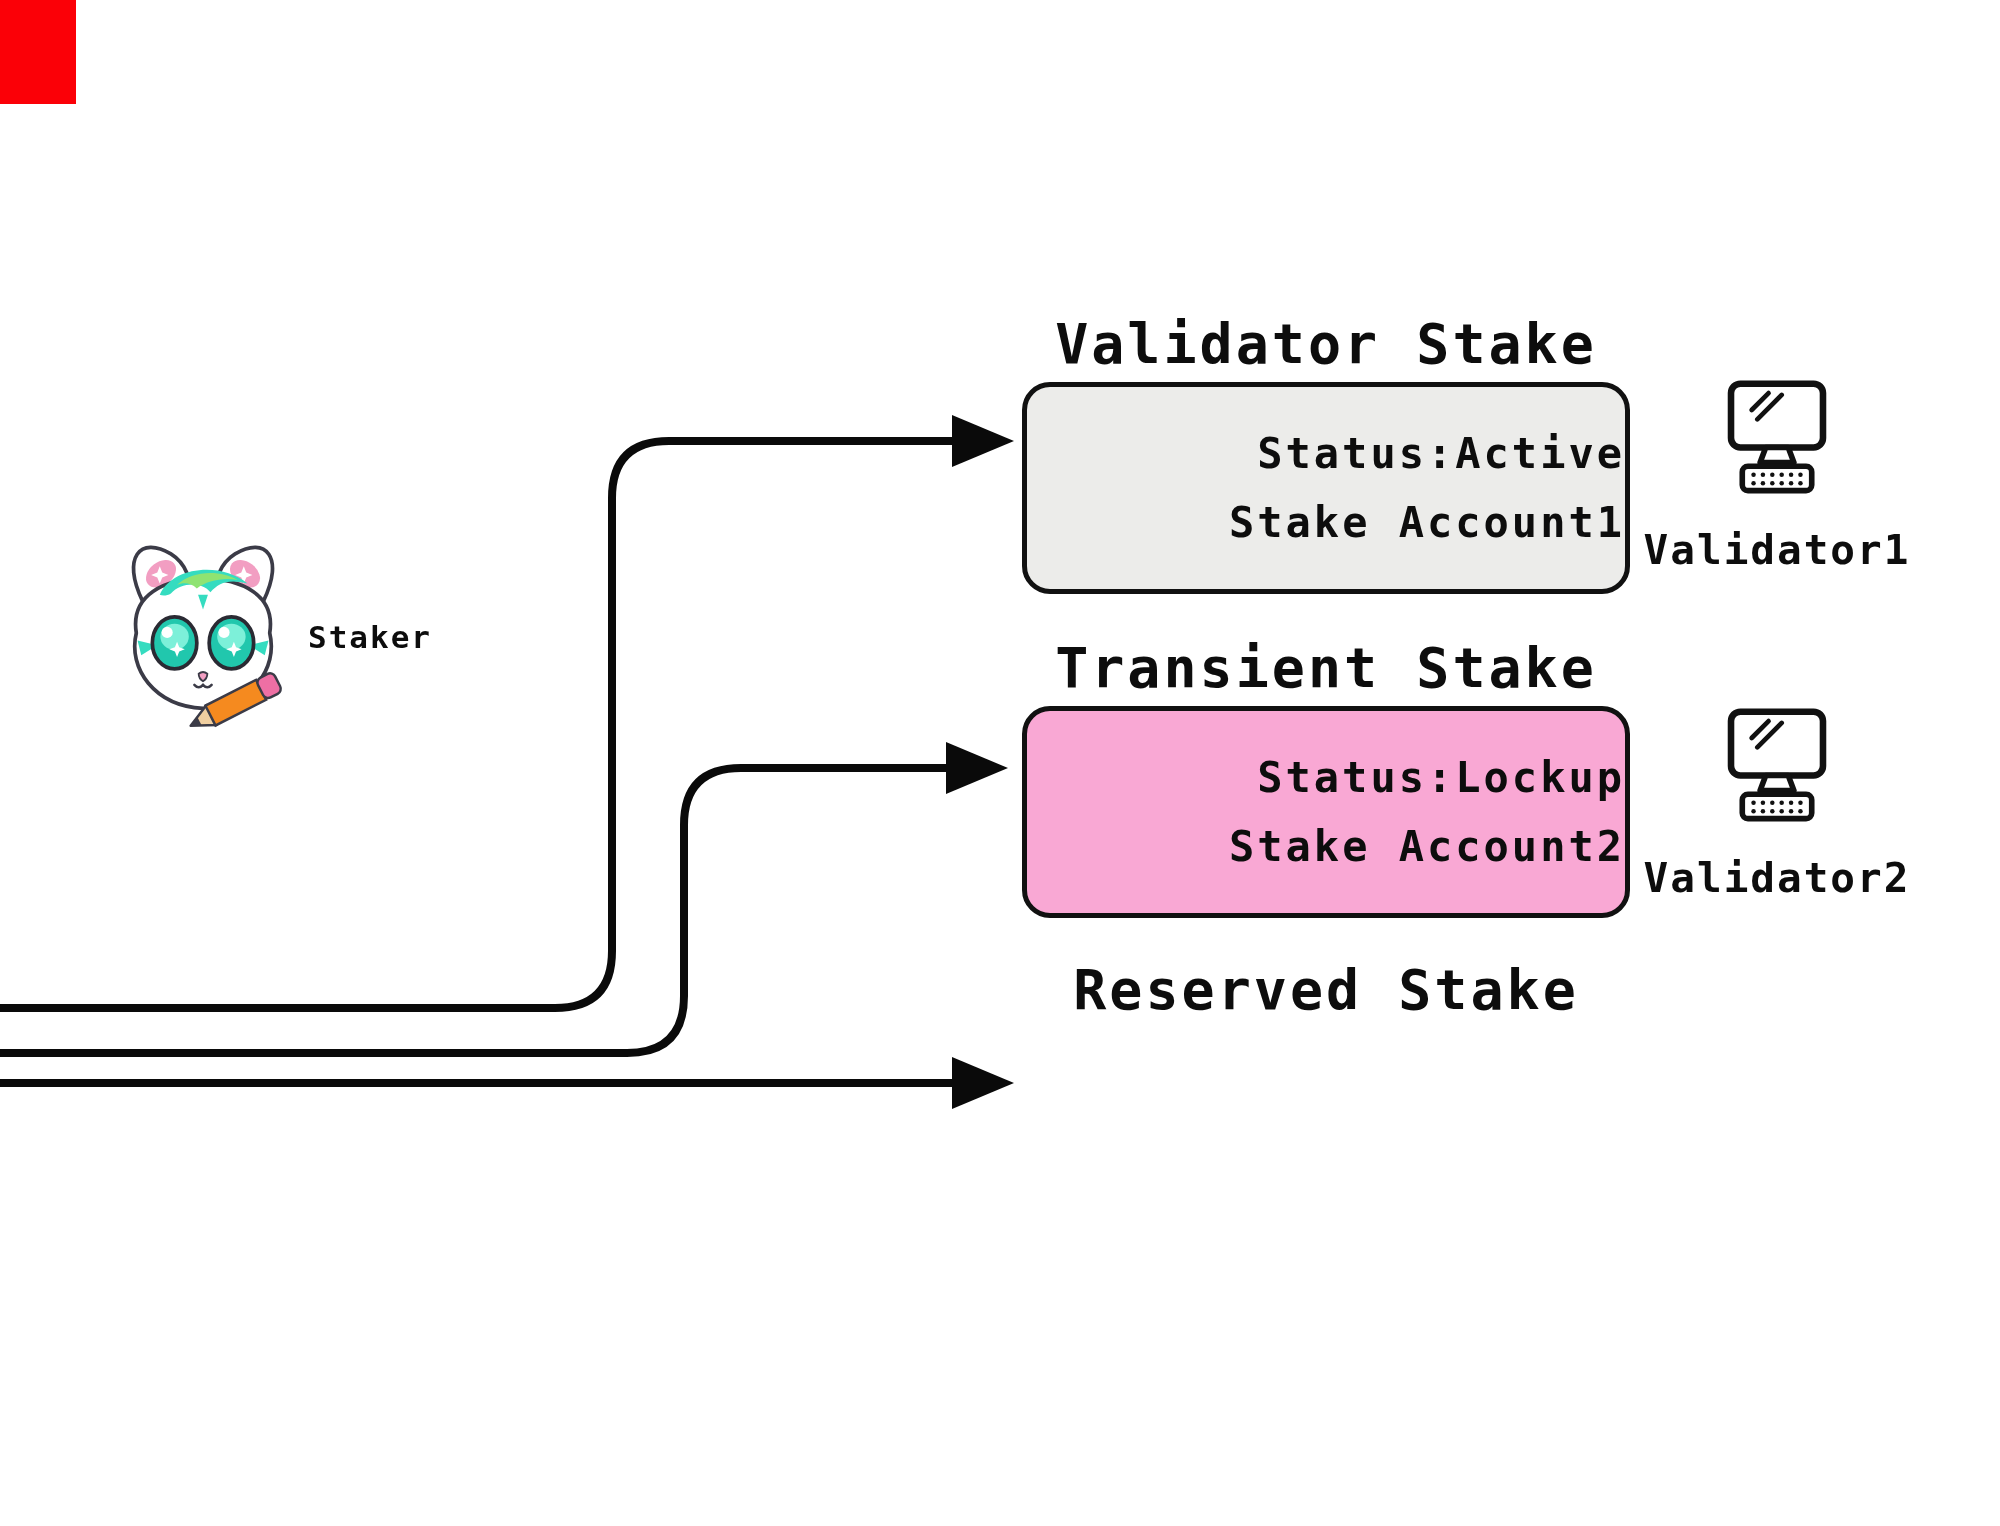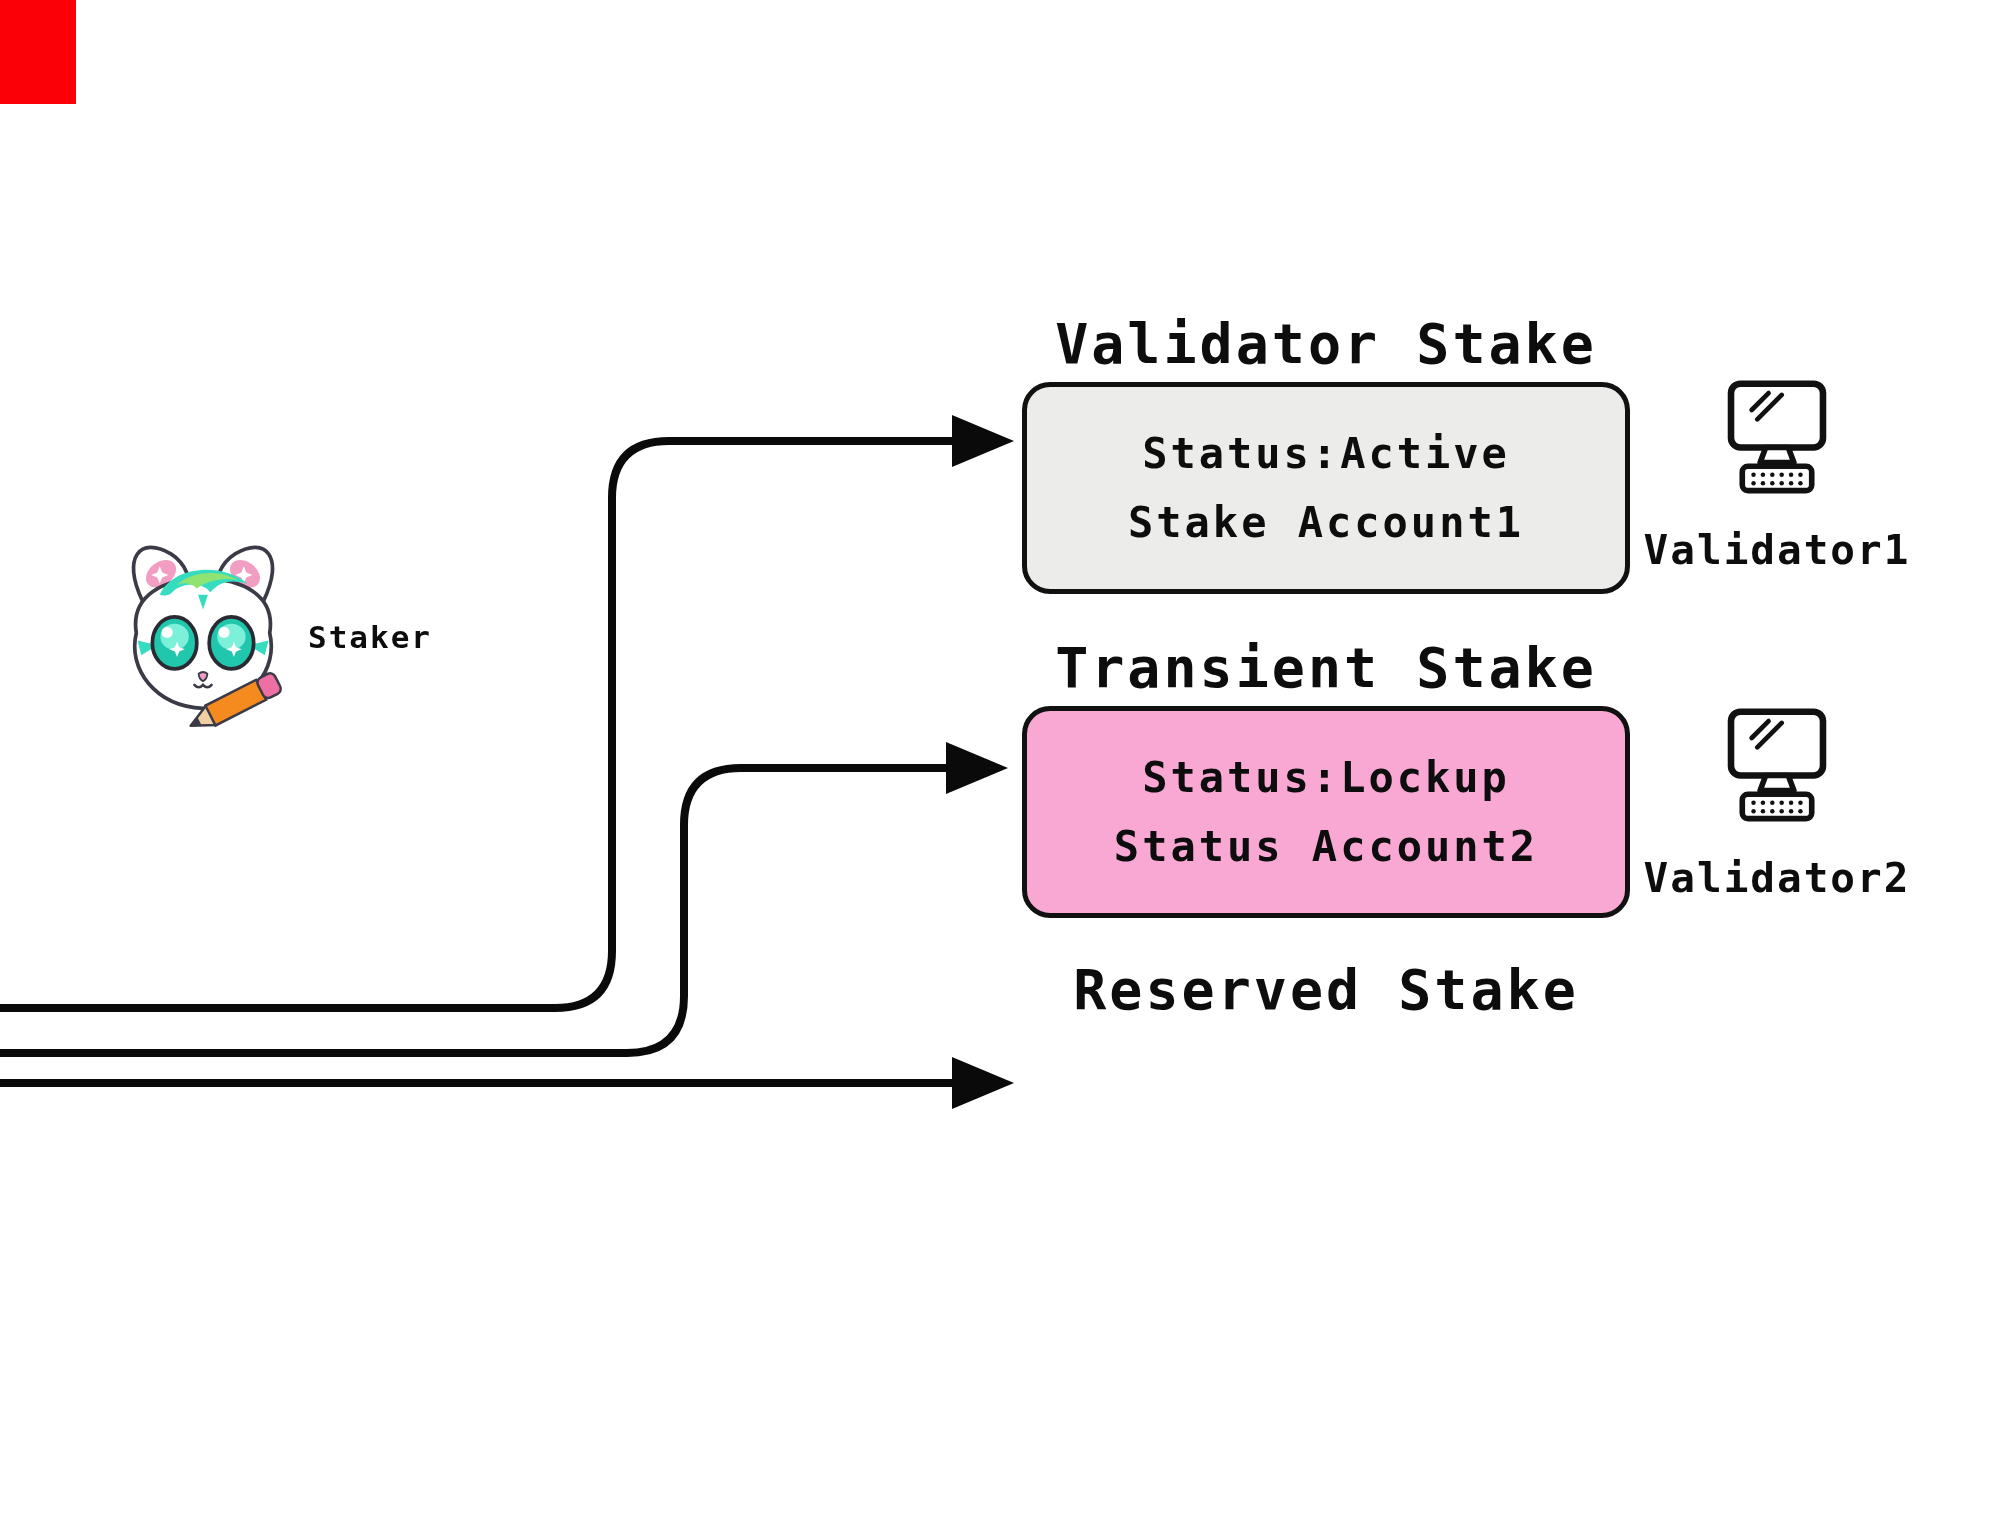--- a/index.html
+++ b/index.html
@@ -13,21 +13,21 @@
   .arrow-layer { position:absolute; left:0; top:0; width:2000px; height:1526px; }
 
   .staker { position:absolute; left:98px; top:468px; width:334px; display:flex; flex-direction:row; align-items:center; }
   .staker .mascot { width:320px; height:330px; }
   .staker .label { font-size:31px; letter-spacing:2px; margin-top:8px; }
 
   .group-title { position:absolute; left:1022px; width:608px; text-align:center; font-size:55px; letter-spacing:3px; white-space:nowrap; }
   .stake-box {
     position:absolute; left:1022px; width:608px; height:212px;
     border:5px solid #111111; border-radius:28px; background:#ececea;
-    display:flex; flex-direction:column; align-items:center; justify-content:center; gap:20px;
+    display:flex; flex-direction:column; align-items:flex-end; justify-content:center; gap:20px;
     font-size:42px; letter-spacing:3px;
   }
   .stake-box .line { white-space:nowrap; }
 
   #title-1 { top:312px; } #box-1 { top:382px; }
   #title-2 { top:636px; } #box-2 { top:706px; }
   #title-3 { top:958px; } #box-3 { top:1028px; }
 
   .validator { position:absolute; width:230px; display:flex; flex-direction:column; align-items:center; }
   #validator-1 { left:1662px; top:378px; }
@@ -100,21 +100,21 @@
 
   <div class="group-title" id="title-1">Validator Stake</div>
   <div class="stake-box" id="box-1" style="background: rgb(236, 236, 234);">
     <div class="line">Status:Active</div>
     <div class="line">Stake Account1</div>
   </div>
 
   <div class="group-title" id="title-2">Transient Stake</div>
   <div class="stake-box" id="box-2" style="background: #f9a8d4;">
     <div class="line">Status:Lockup</div>
-    <div class="line">Status Account2</div>
+    <div class="line">Stake Account2</div>
   </div>
 
   <div class="group-title" id="title-3">Reserved Stake</div>
 
   <div class="validator" id="validator-1">
     <svg viewBox="0 0 130 132" aria-hidden="true">
       <rect x="16" y="6" width="98" height="68" rx="10" fill="#ffffff" stroke="#111111" stroke-width="7"></rect>
       <line x1="38" y1="34" x2="56" y2="16" stroke="#111111" stroke-width="5" stroke-linecap="round"></line>
       <line x1="44" y1="44" x2="70" y2="18" stroke="#111111" stroke-width="5" stroke-linecap="round"></line>
       <path d="M53 74 L77 74 L83 90 L47 90 Z" fill="#ffffff" stroke="#111111" stroke-width="6" stroke-linejoin="round"></path>

